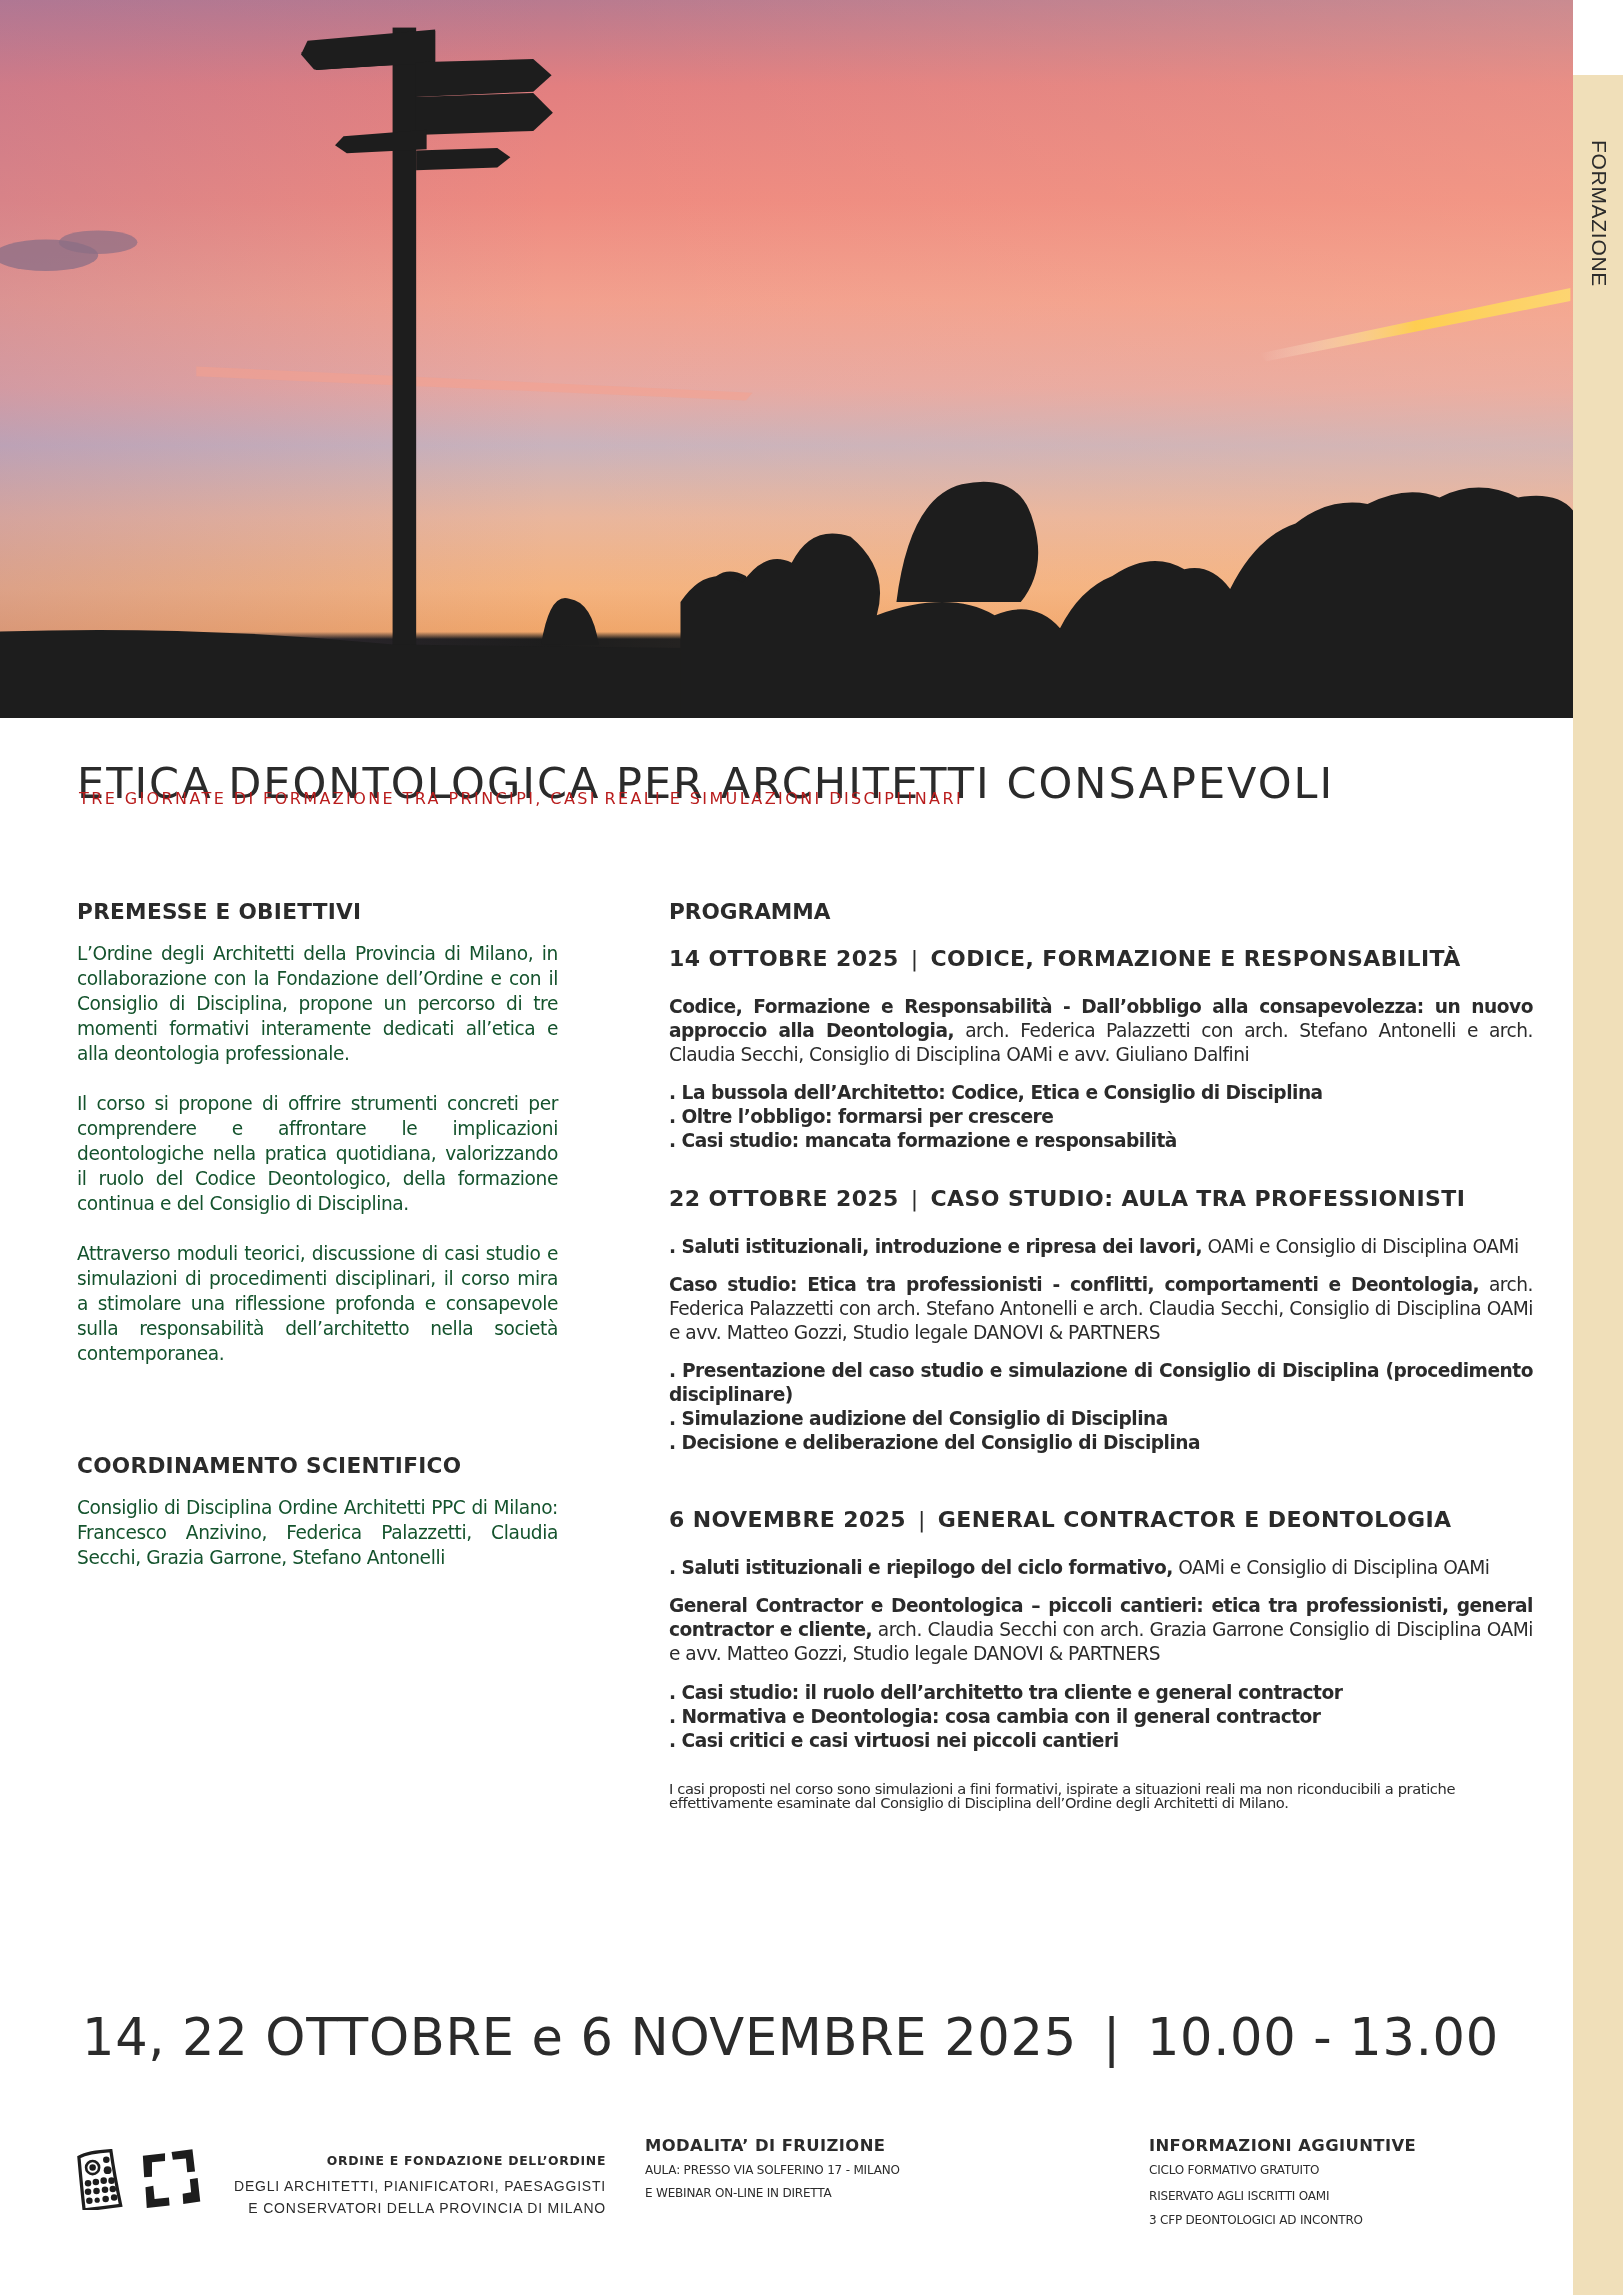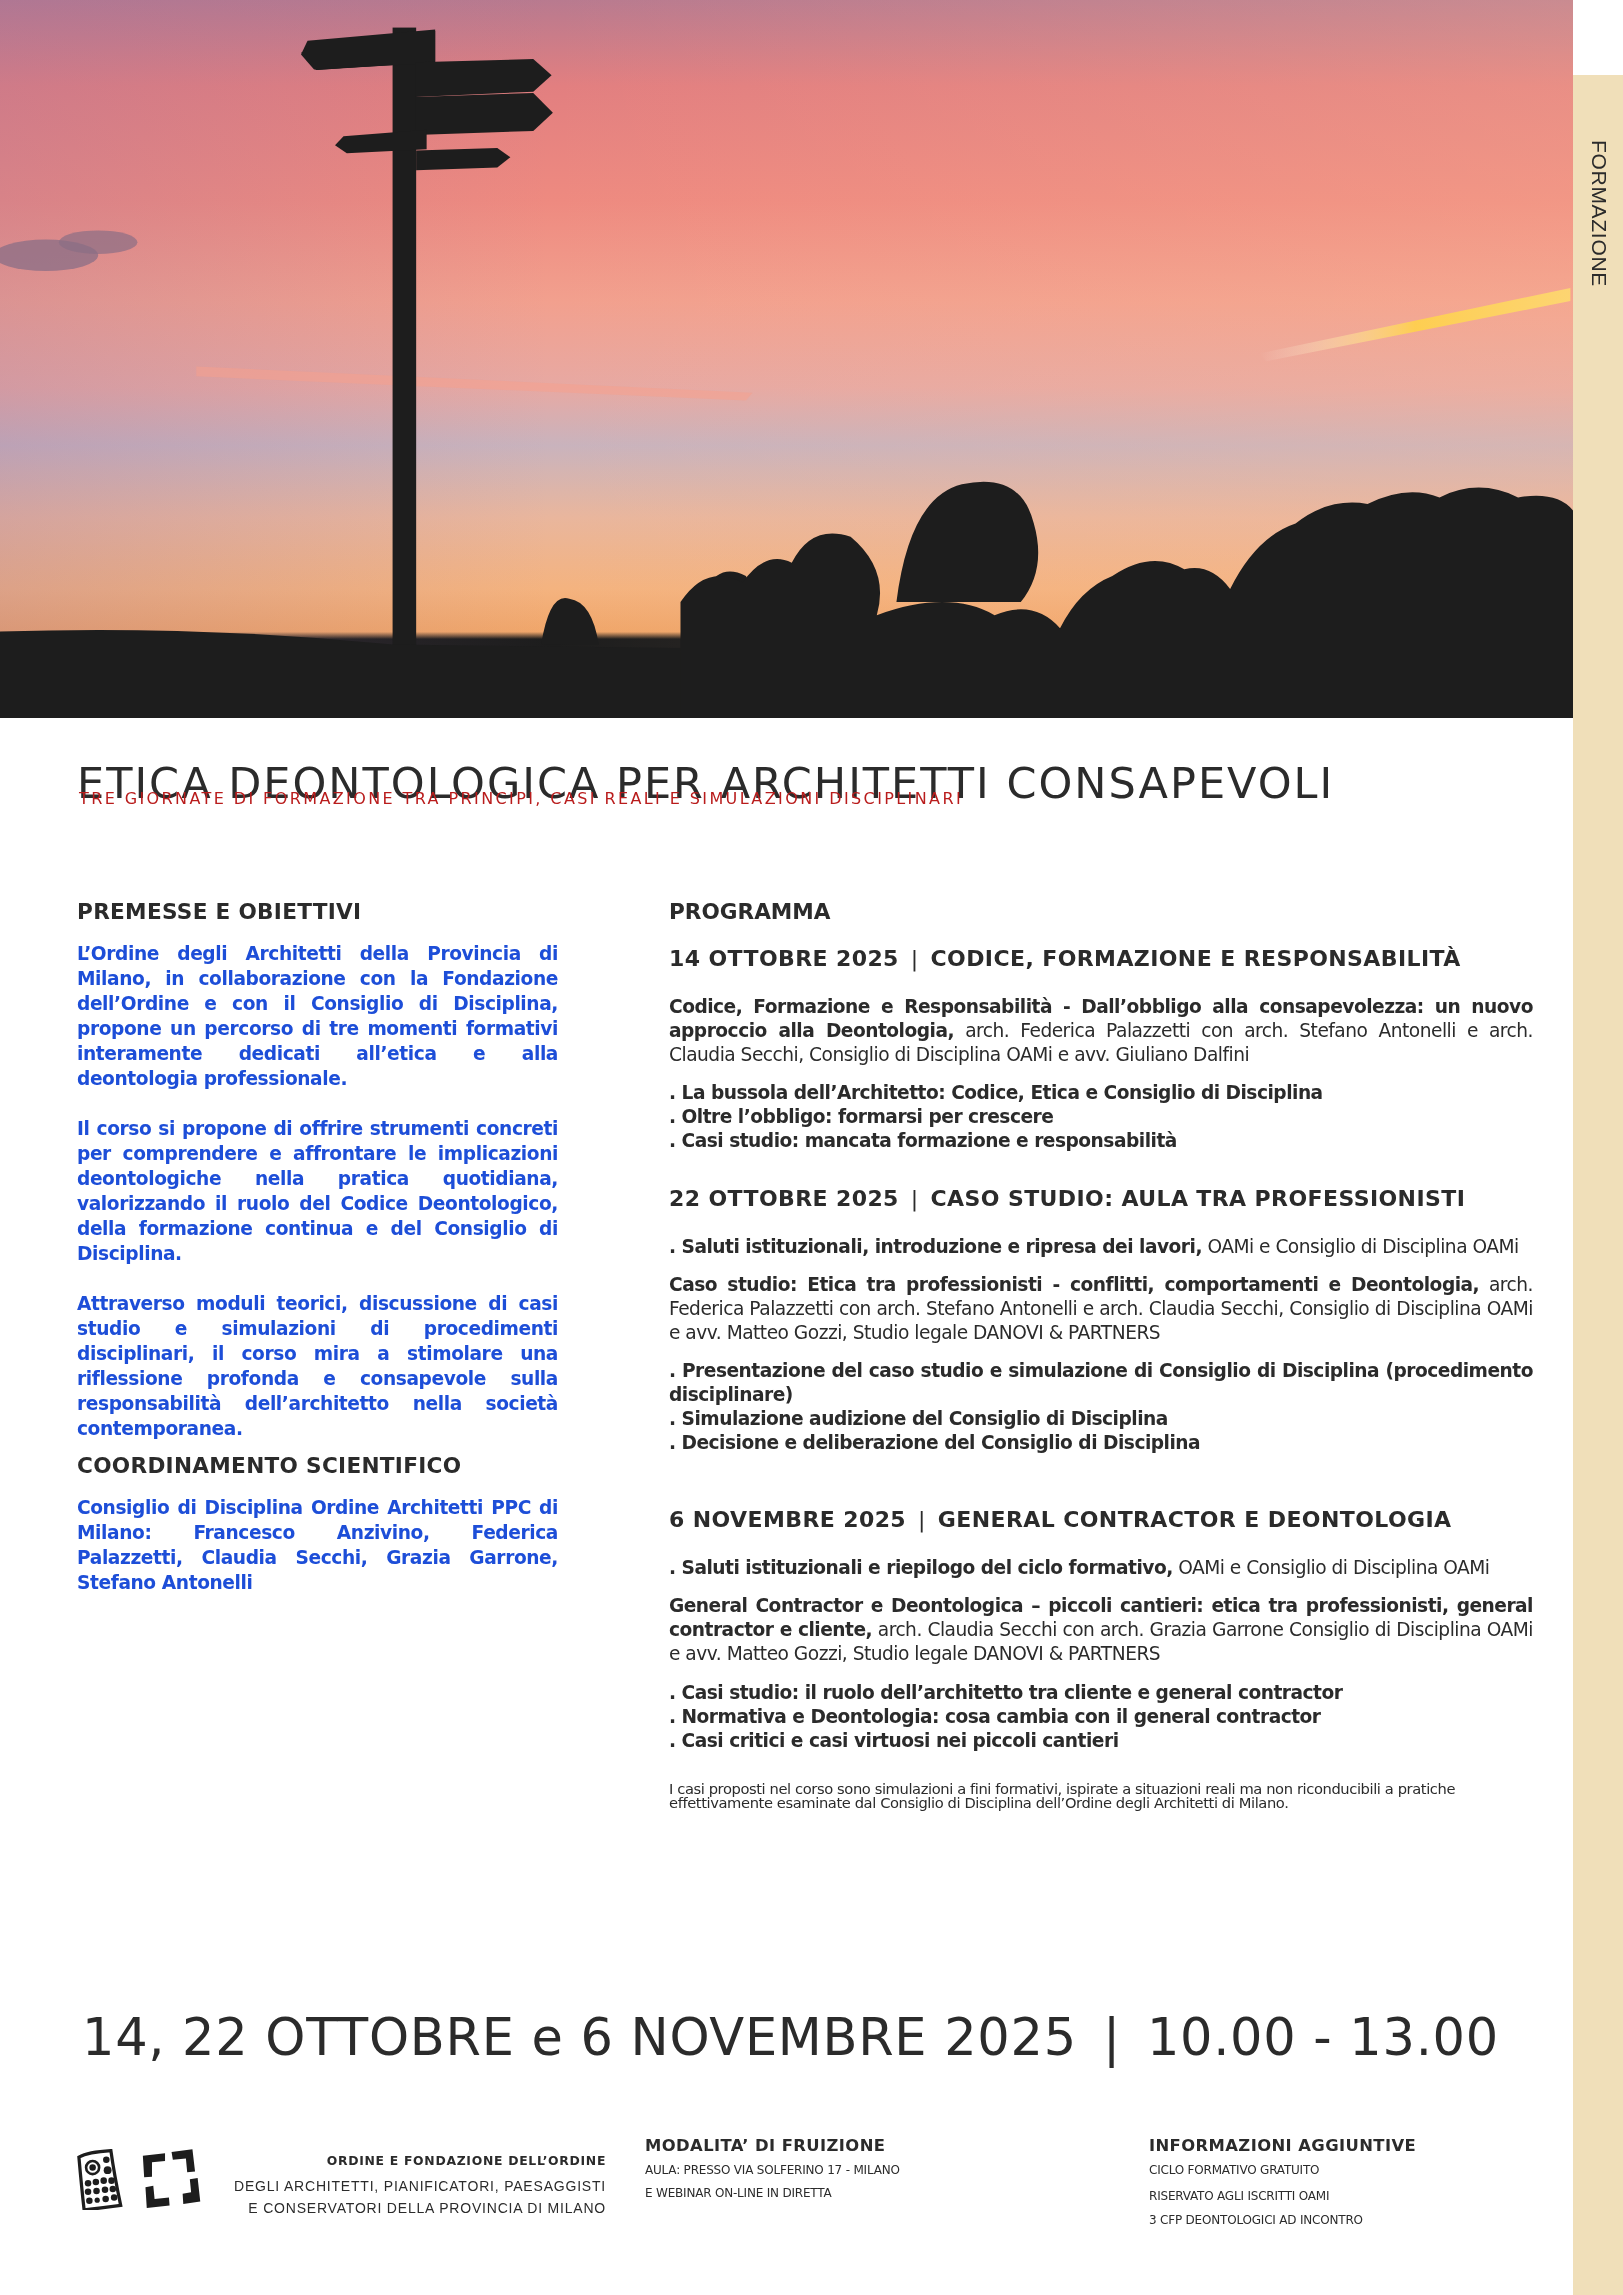--- a/index.html
+++ b/index.html
@@ -42,21 +42,21 @@
     white-space: nowrap;
   }
   
   .left-col { position: absolute; left: 77px; top: 899px; width: 481px; }
   .sec-heading {
     font-family: "DejaVu Sans", sans-serif; font-weight: bold; font-size: 21.6px; letter-spacing: 0.3px;
     margin: 0 0 17px 0; color: #2b2b2b;
   }
   .body-para {
     font-family: "DejaVu Sans", sans-serif; font-size: 18.6px; line-height: 25px;
-    text-align: justify; margin: 0 0 25px 0; color: #1d4ed8; letter-spacing: -0.4px; font-weight: bold;
+    text-align: justify; margin: 0 0 25px 0; color: #14532d; letter-spacing: -0.4px;
   }
   .coord-block { position: absolute; left: 77px; top: 1453px; width: 481px; }
   
   .right-col { position: absolute; left: 622px; top: 899px; width: 864px; margin-left: 47px; }
   .prog-heading {
     font-family: "DejaVu Sans", sans-serif; font-weight: bold; font-size: 21.6px; margin: 0 0 22px 0;
   }
   .day-heading {
     font-family: "DejaVu Sans", sans-serif; font-weight: bold; font-size: 22px; letter-spacing: 0.4px;
     margin: 0 0 23.6px 0; white-space: nowrap;

